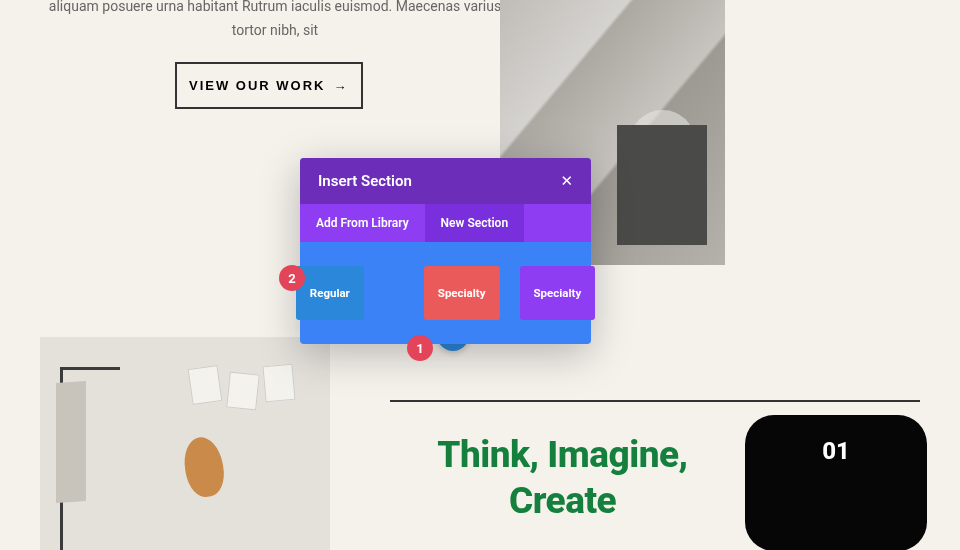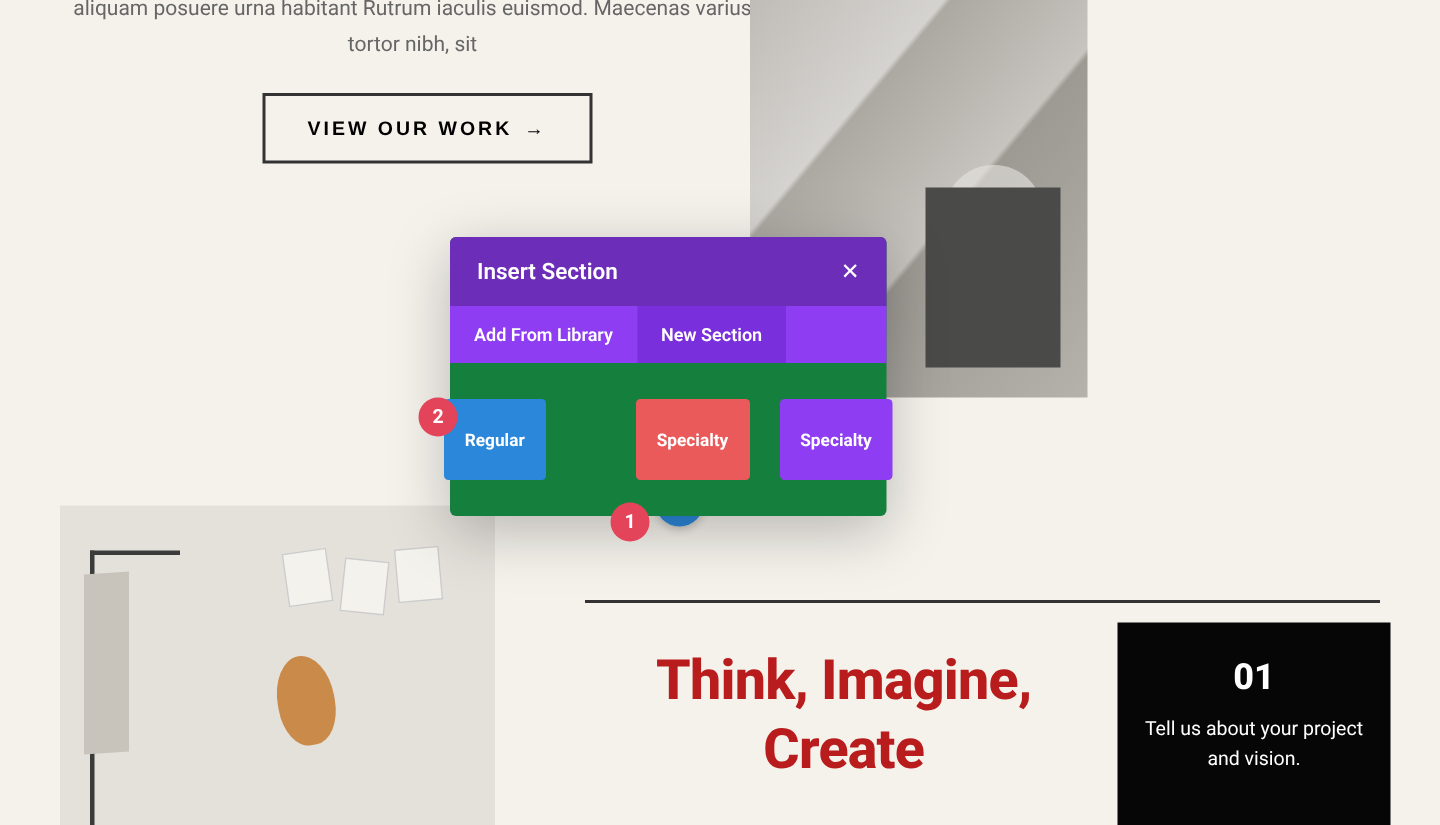--- a/index.html
+++ b/index.html
@@ -1,23 +1,23 @@
 <!DOCTYPE html>
 <html><head>
 <meta charset="utf-8">
 <style>
   *{box-sizing:border-box;margin:0;padding:0;}
   body{font-family:-apple-system,BlinkMacSystemFont,"Segoe UI",Roboto,Helvetica,Arial,sans-serif;background:#f5f2ec;width:960px;height:550px;overflow:hidden;position:relative;color:#333;}
   .hero-text{position:absolute;left:40px;top:-5px;width:470px;text-align:center;color:#666;line-height:1.7;font-size:14px;}
-  .cta-btn{position:absolute;left:175px;top:62px;border:2px solid #333;background:transparent;padding:14px 28px;font-size:13px;font-weight:700;letter-spacing:2px;display:flex;align-items:flex-end;gap:8px;cursor:pointer;}
+  .cta-btn{position:absolute;left:175px;top:62px;border:2px solid #333;background:transparent;padding:14px 12px;font-size:13px;font-weight:700;letter-spacing:2px;display:flex;align-items:flex-end;gap:8px;cursor:pointer;}
   .cta-btn .arr{font-weight:700;}
   .hero-img{position:absolute;left:500px;top:-50px;width:225px;height:315px;background:linear-gradient(130deg,#b8b5b0 0%,#d5d3cf 35%,#aca9a3 36%,#c7c4bf 60%,#9d9a94 61%,#b5b2ac 100%);}
   .hero-img::after{content:"";position:absolute;bottom:20px;right:18px;width:90px;height:120px;background:#4a4a48;}
   .hero-img::before{content:"";position:absolute;bottom:60px;right:30px;width:65px;height:95px;background:rgba(230,228,223,.6);border-radius:32px 32px 0 0;}
-  .modal{position:absolute;left:300px;top:158px;width:291px;background:#15803d;border-radius:4px;box-shadow:0 10px 40px rgba(0,0,0,.25);z-index:30;}
+  .modal{position:absolute;left:300px;top:158px;width:291px;background:#3b82f6;border-radius:4px;box-shadow:0 10px 40px rgba(0,0,0,.25);z-index:30;}
   .modal-header{background:#6C2EB9;color:#fff;padding:14px 18px;display:flex;justify-content:space-between;align-items:center;border-radius:4px 4px 0 0;}
   .modal-title{font-size:15px;font-weight:600;}
   .modal-close{cursor:pointer;font-size:15px;line-height:1;}
   .modal-tabs{background:#8E3DF2;display:flex;color:#fff;font-size:12px;font-weight:600;}
   .modal-tab{padding:12px 16px;cursor:pointer;}
   .modal-tab.active{background:#7A2FDC;}
   .modal-body{padding:24px 16px;display:flex;gap:10px;align-items:center;justify-content:center;}
   .opt{color:#fff;font-size:11.5px;font-weight:700;padding:20px 14px;border-radius:3px;cursor:pointer;}
   .opt.reg{background:#2B87DA;}
   .opt.spec{background:#EB5A5A;margin-left:40px;}
@@ -31,22 +31,22 @@
   .m2{left:279px;top:265px;}
   .left-img{position:absolute;left:40px;top:337px;width:290px;height:214px;background:#e4e1db;}
   .rack{position:absolute;left:20px;top:30px;width:60px;height:184px;border-left:3px solid #3b3b3b;border-top:3px solid #3b3b3b;}
   .cloth{position:absolute;left:16px;top:45px;width:30px;height:120px;background:#c8c4bc;transform:skewY(-4deg);}
   .hat{position:absolute;left:145px;top:100px;width:38px;height:60px;background:#c98a4a;border-radius:50% 50% 45% 45%;transform:rotate(-10deg);}
   .photo{position:absolute;width:30px;height:36px;background:#f4f2ed;border:1px solid #ccc;}
   .p1{left:150px;top:30px;transform:rotate(-8deg);}
   .p2{left:188px;top:36px;transform:rotate(6deg);}
   .p3{left:224px;top:28px;transform:rotate(-5deg);}
   .divider{position:absolute;left:390px;top:400px;width:530px;height:2px;background:#333;}
-  .headline{position:absolute;left:390px;top:432px;width:345px;text-align:center;font-size:37px;font-weight:800;line-height:1.25;color:#b91c1c;letter-spacing:-.5px;}
-  .step-card{position:absolute;left:745px;top:415px;width:182px;height:136px;background:#060606;color:#fff;padding:22px 18px;text-align:center;}
+  .headline{position:absolute;left:390px;top:432px;width:345px;text-align:center;font-size:37px;font-weight:800;line-height:1.25;color:#15803d;letter-spacing:-.5px;}
+  .step-card{position:absolute;left:745px;top:415px;width:182px;height:136px;background:#060606;color:#fff;padding:22px 18px;text-align:center;border-radius:29px;}
   .step-num{font-size:24px;font-weight:800;margin-bottom:12px;}
   .step-txt{font-size:13px;line-height:1.55;}
 </style>
 </head>
 <body>
 
 <div class="hero-text">aliquam posuere urna habitant Rutrum iaculis euismod. Maecenas varius tortor nibh, sit</div>
 
 <button class="cta-btn">
   <span>VIEW OUR WORK</span>
@@ -86,14 +86,13 @@
   <div class="photo p2"></div>
   <div class="photo p3"></div>
 </div>
 
 <div class="divider"></div>
 
 <div class="headline">Think, Imagine, Create</div>
 
 <div class="step-card">
   <div class="step-num">01</div>
-  <div class="step-txt">Tell us about your project and vision.</div>
 </div>
 
 </body></html>

